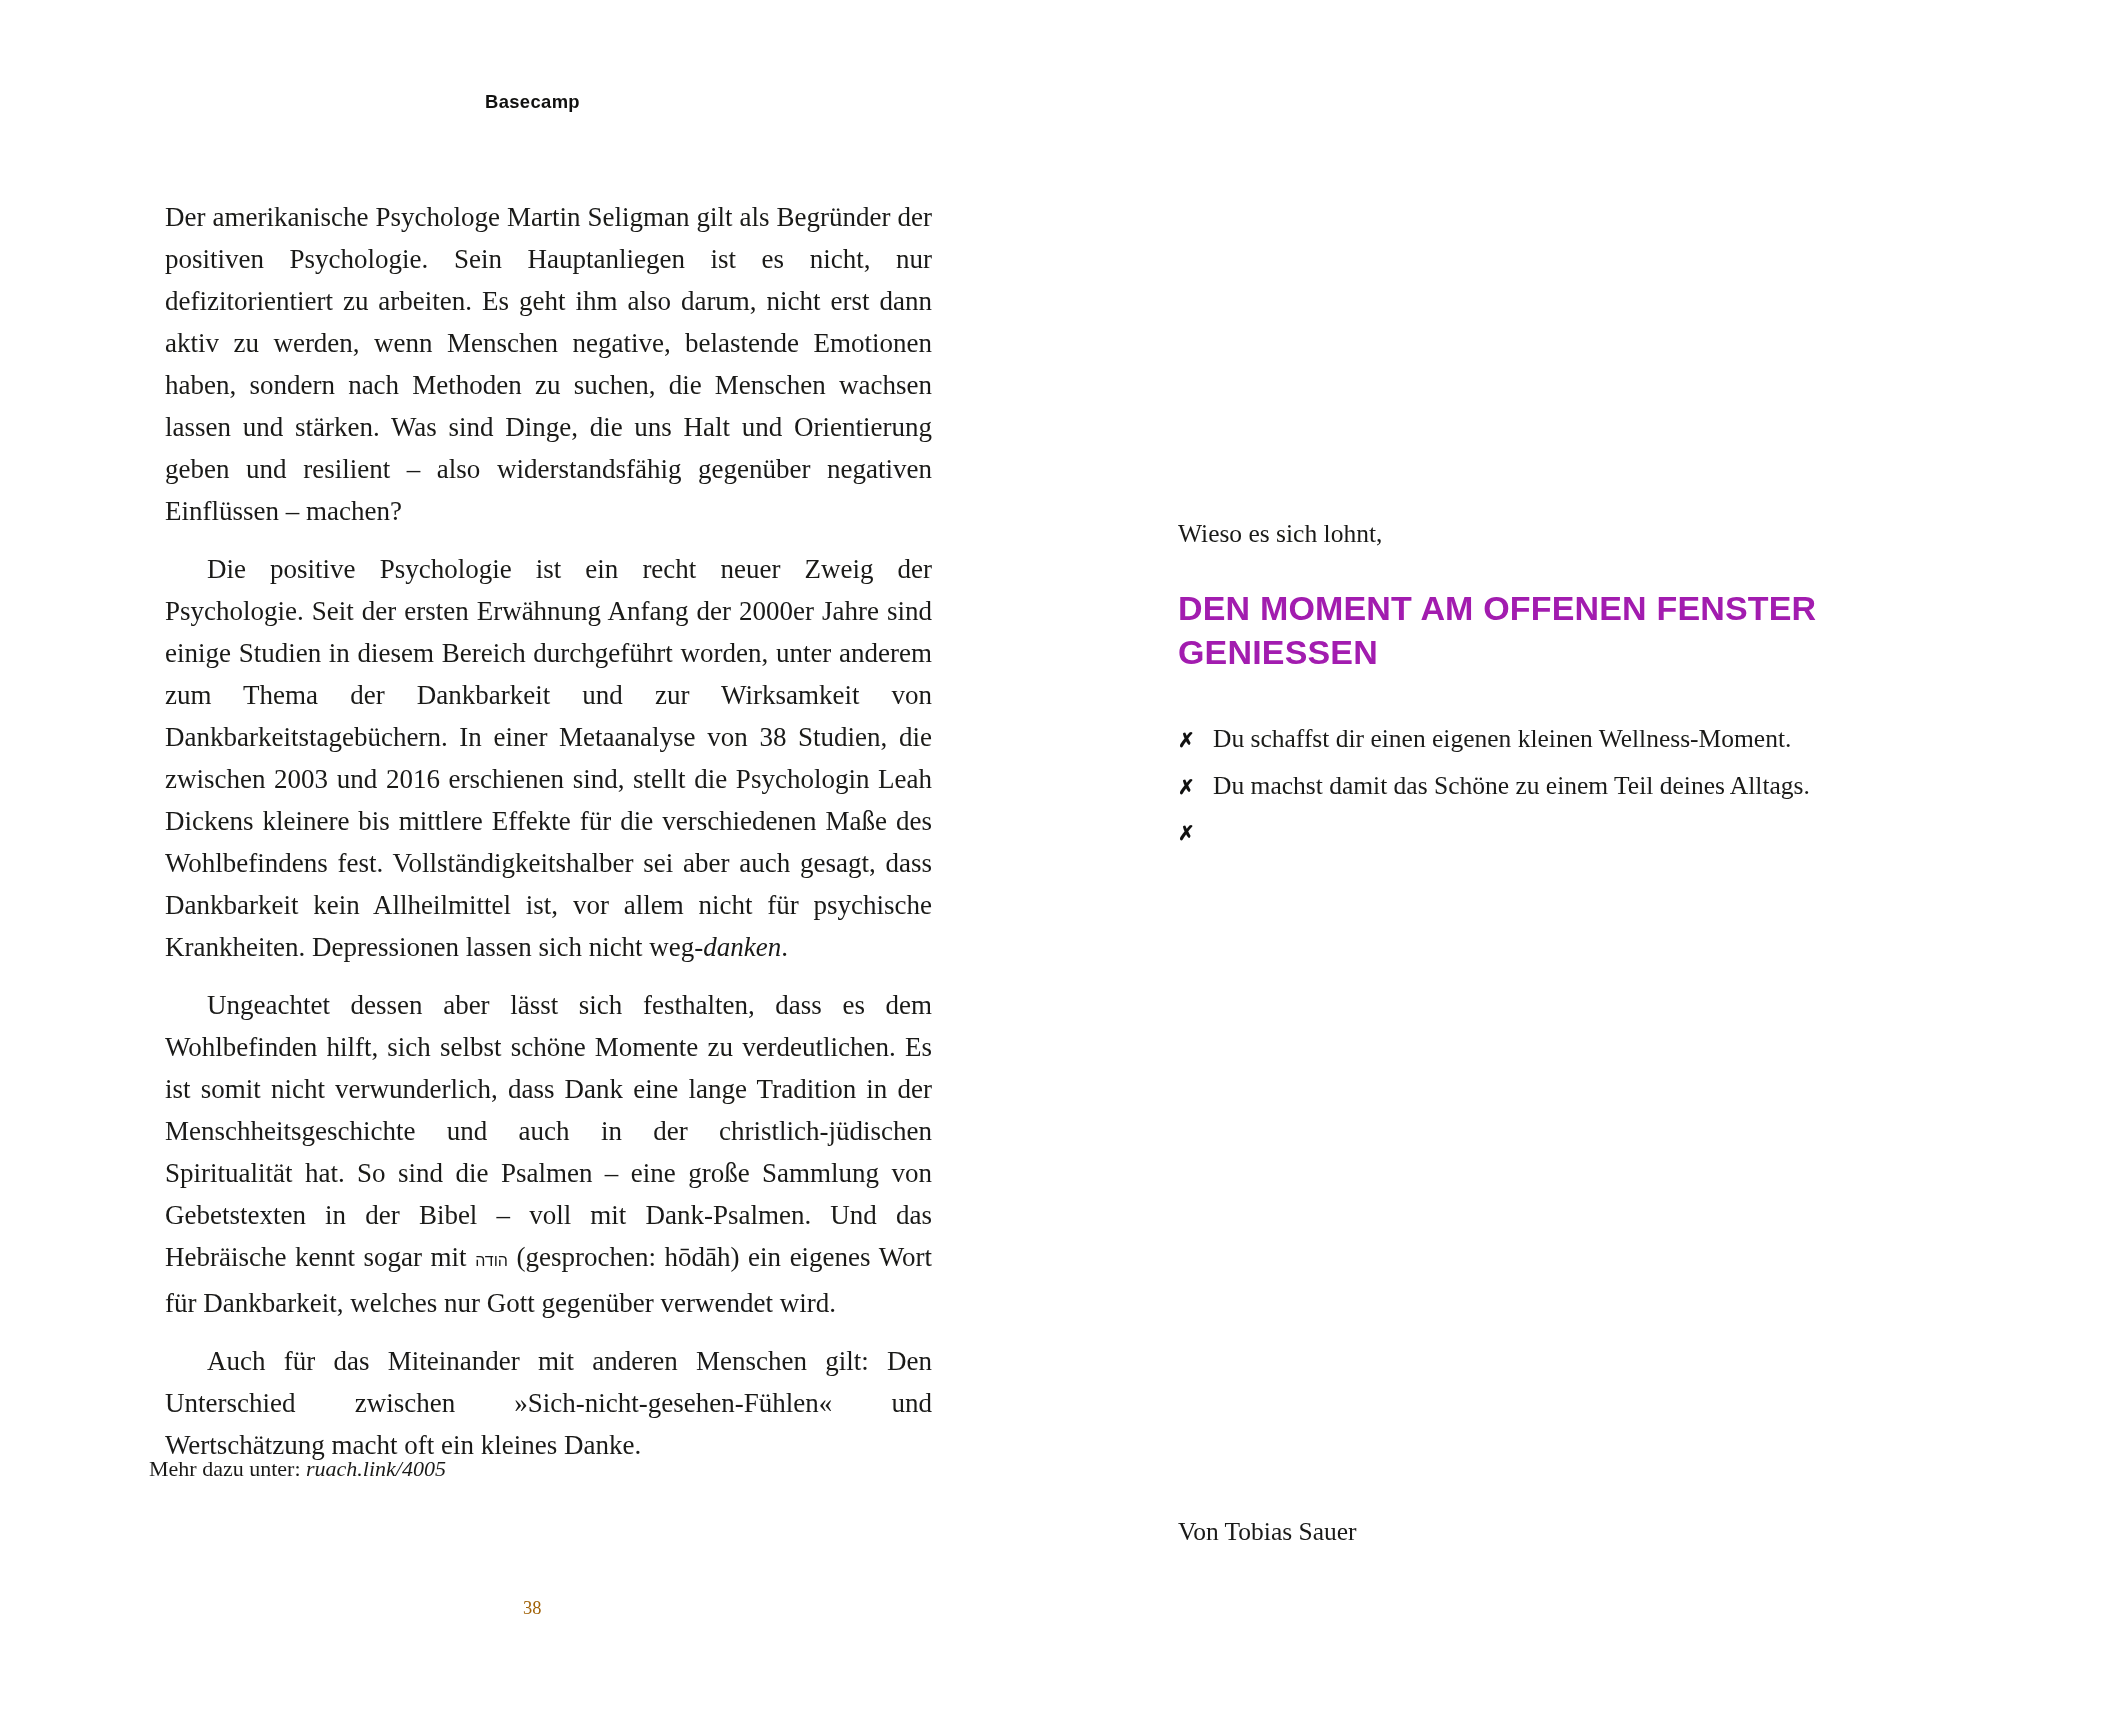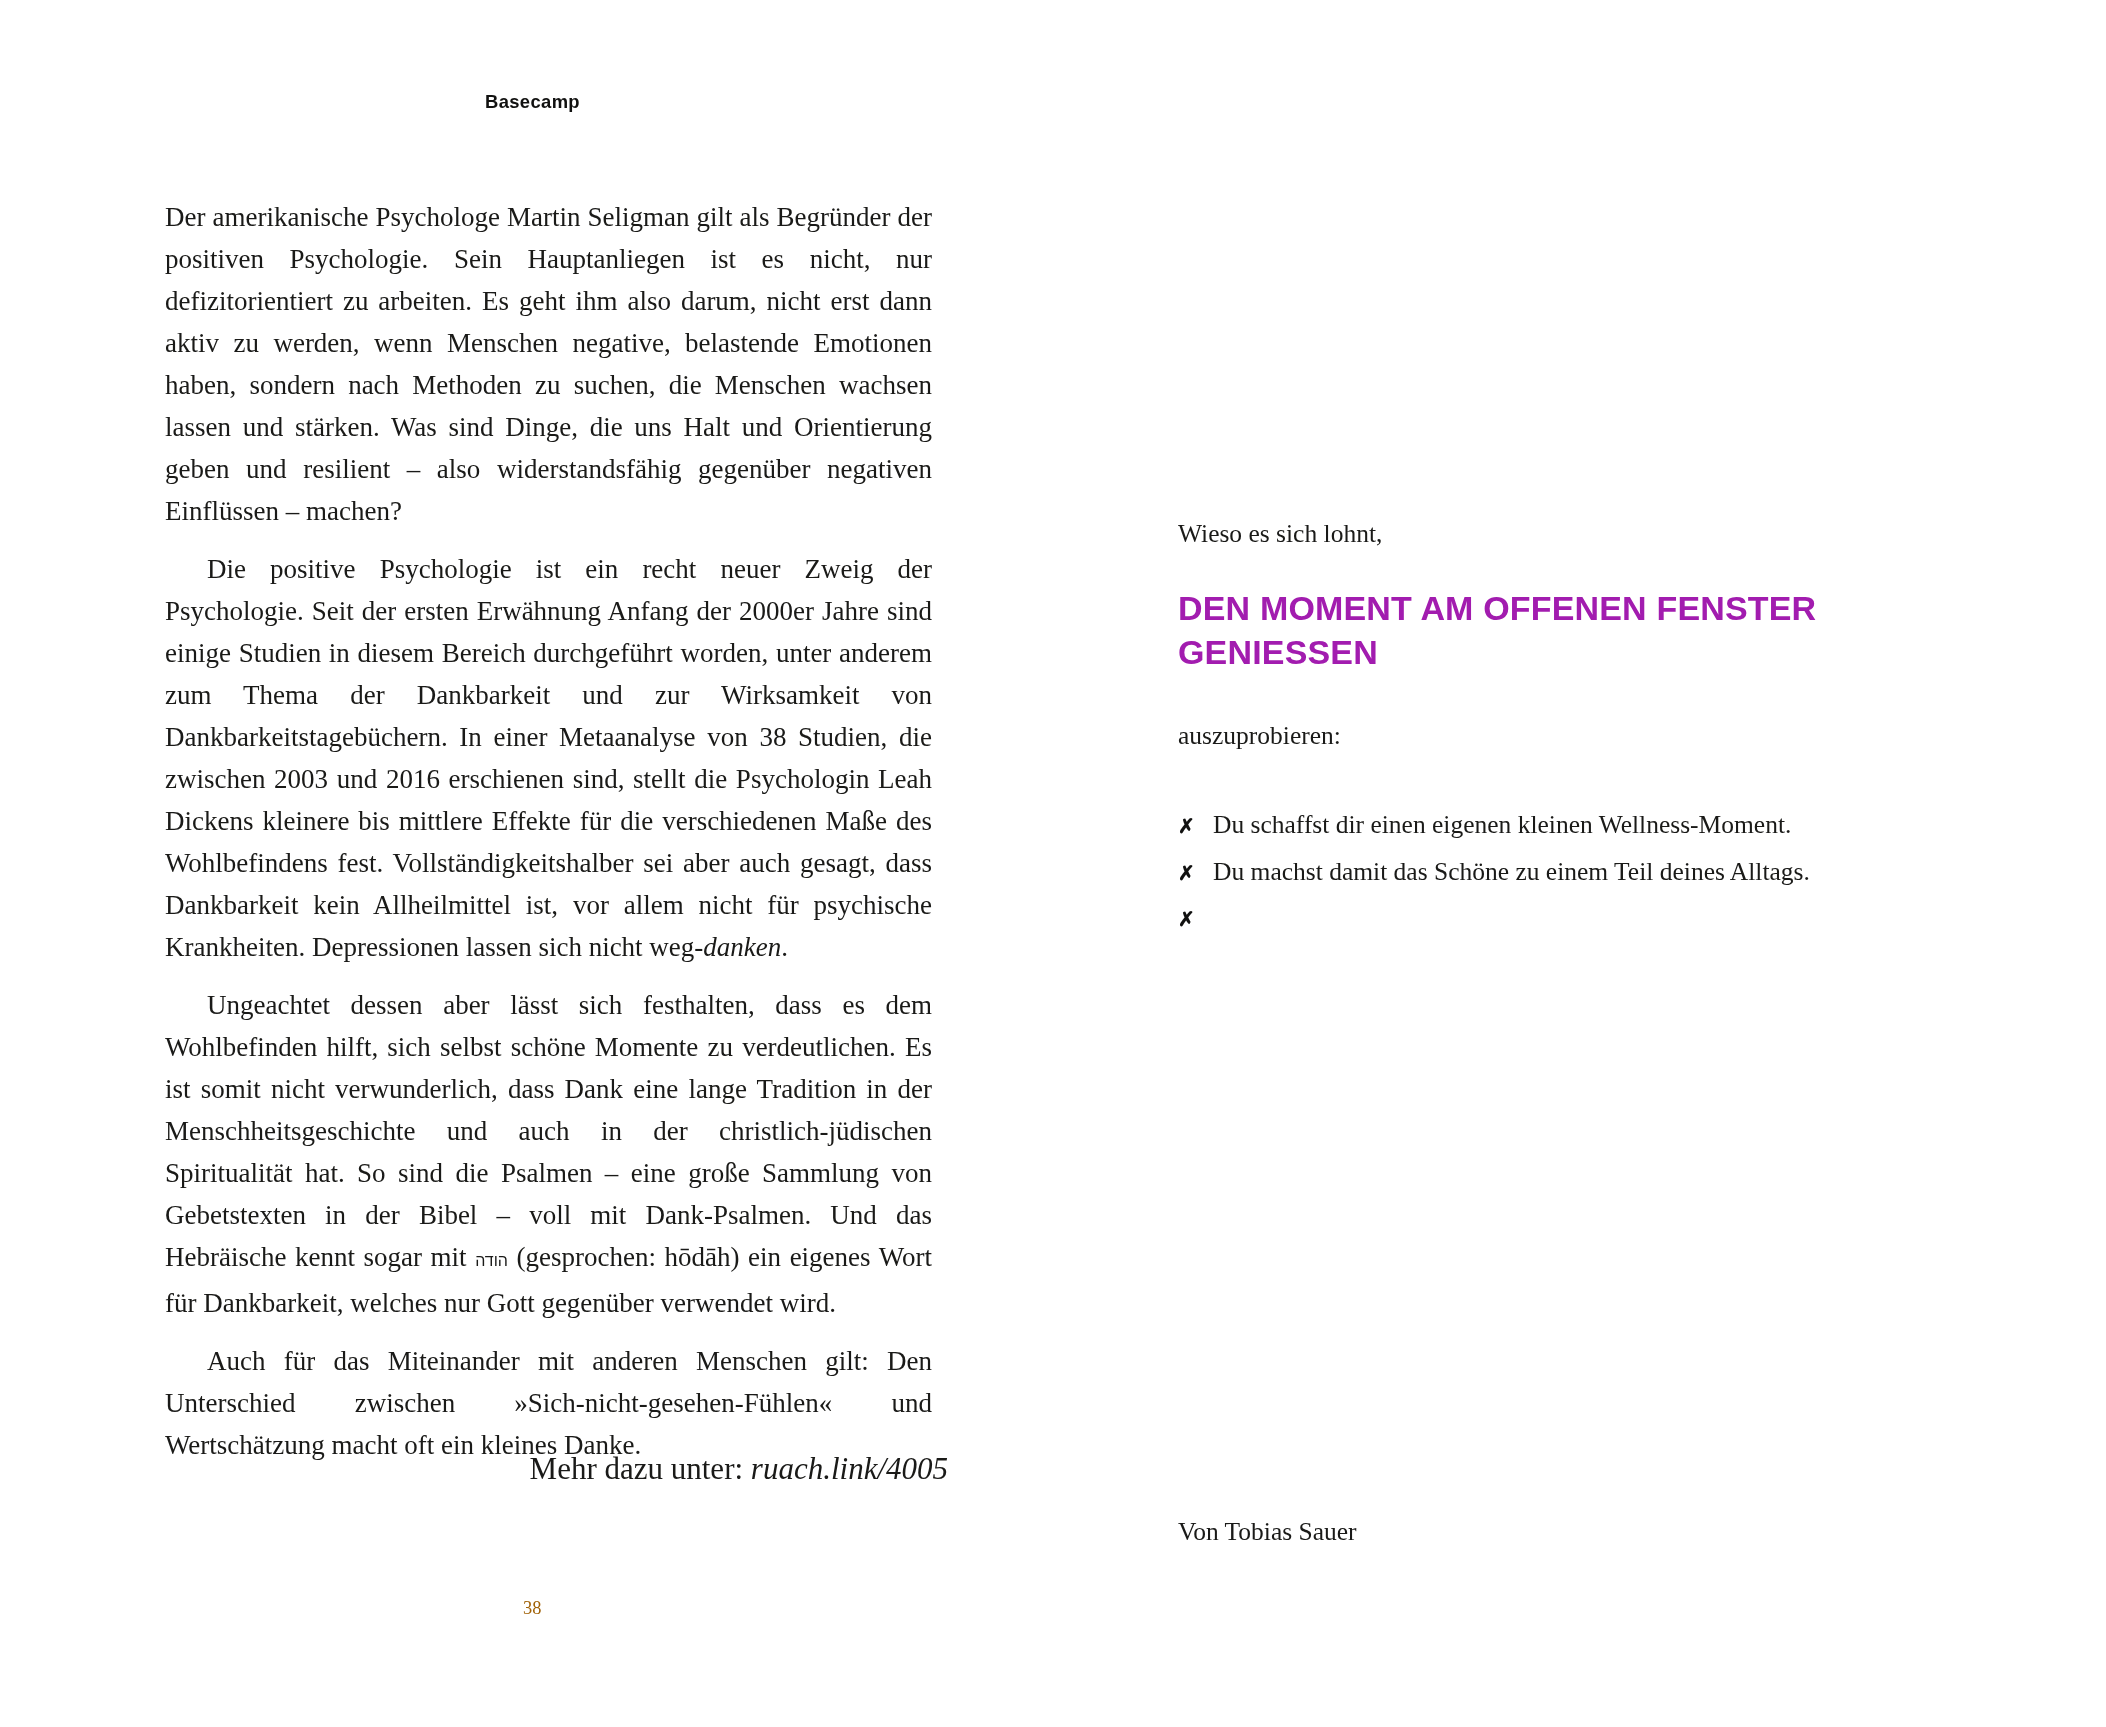--- a/index.html
+++ b/index.html
@@ -61,23 +61,22 @@
   }
   em, .ital {
     font-style: italic;
   }
 
   .more-link {
     position: absolute;
     left: 149px;
     top: 1448px;
     width: 799px;
-    font-size: 31px;
+    font-size: 22px;
     line-height: 42px;
-    text-align: right;
   }
   .more-link .url {
     font-style: italic;
   }
 
   .folio {
     position: absolute;
     left: 523px;
     top: 1598px;
     font-family: Liberation Serif, serif;
@@ -156,21 +155,20 @@
 
   <div class="more-link">
     <span>Mehr dazu unter: </span><span class="url">ruach.link/4005</span>
   </div>
 
   <div class="folio">38</div>
 
   <div class="col-right">
     <p class="kicker">Wieso es sich lohnt,</p>
     <h1 class="headline">DEN MOMENT AM OFFENEN FENSTER GENIESSEN</h1>
-    <p class="lead-in">auszuprobieren:</p>
     <ul class="bullets">
       <li>
         <span class="marker">✗</span>
         <span>Du schaffst dir einen eigenen kleinen Wellness-Moment.</span>
       </li>
       <li>
         <span class="marker">✗</span>
         <span>Du machst damit das Schöne zu einem Teil deines Alltags.</span>
       </li>
       <li>

